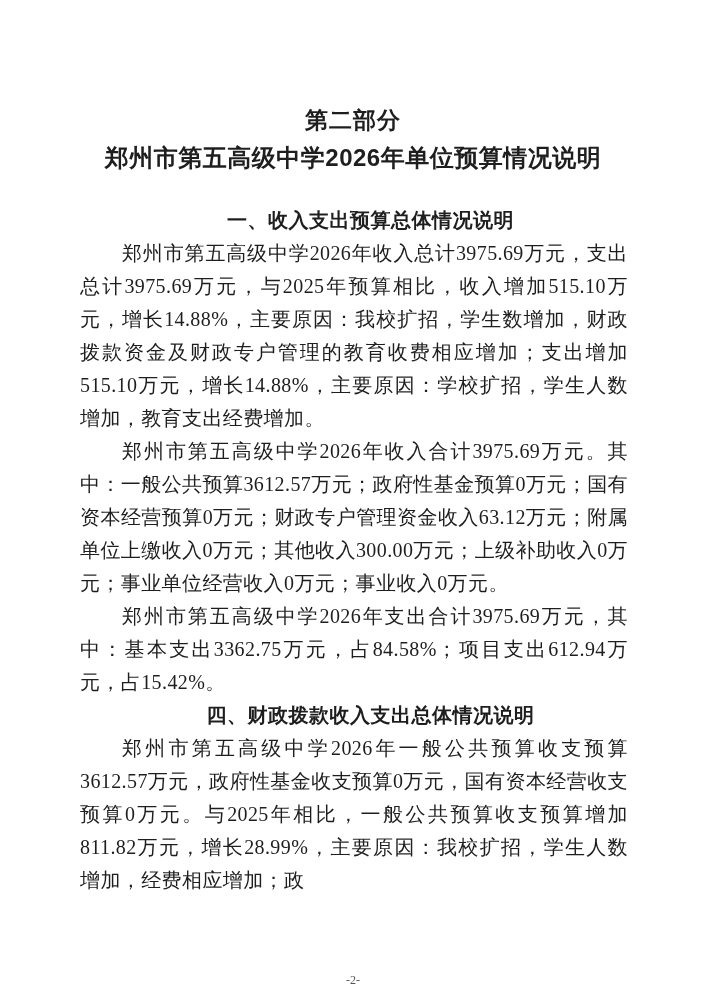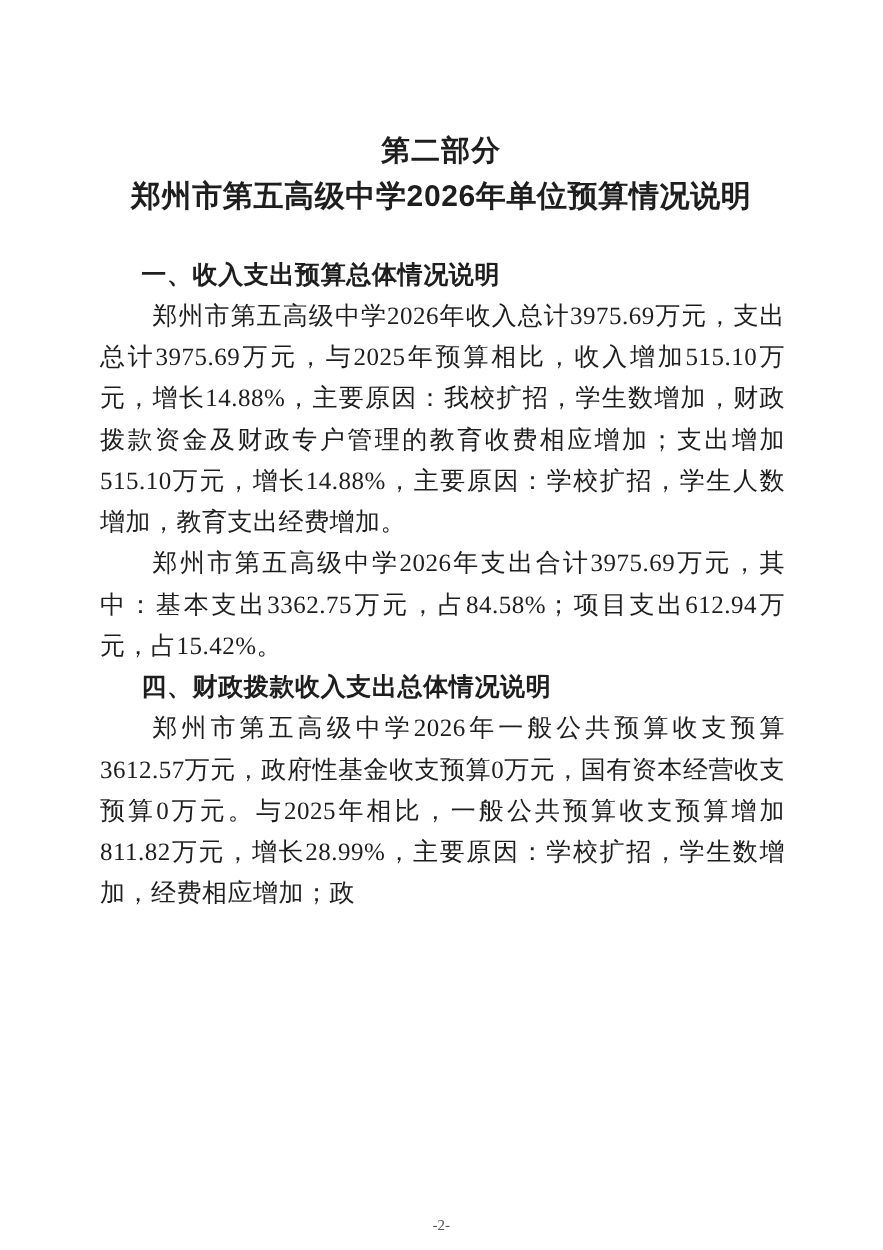--- a/index.html
+++ b/index.html
@@ -40,21 +40,21 @@
     line-height: 33px;
     text-align: justify;
   }
   .section-heading {
     margin: 0;
     font-family: "Liberation Sans", "DejaVu Sans", sans-serif;
     font-weight: 700;
     font-size: 20px;
     line-height: 33px;
     text-indent: 33px;
-    text-align: left;
+    text-align: center;
     letter-spacing: 0.5px;
   }
   .section-body {
     margin: 0;
     text-indent: 42px;
     letter-spacing: 0.4px;
   }
   .page-number {
     position: absolute;
     left: 0;
@@ -73,23 +73,24 @@
 
   <div class="doc-part-label">第二部分</div>
 
   <div class="doc-title">郑州市第五高级中学2026年单位预算情况说明</div>
 
   <div class="content">
 
     <h2 class="section-heading">一、收入支出预算总体情况说明</h2>
     <p class="section-body">郑州市第五高级中学2026年收入总计3975.69万元，支出总计3975.69万元，与2025年预算相比，收入增加515.10万元，增长14.88%，主要原因：我校扩招，学生数增加，财政拨款资金及财政专户管理的教育收费相应增加；支出增加515.10万元，增长14.88%，主要原因：学校扩招，学生人数增加，教育支出经费增加。</p>
 
+    <p class="section-body">郑州市第五高级中学2026年收入合计3975.69万元。其中：一般公共预算3612.57万元；政府性基金预算0万元；国有资本经营预算0万元；财政专户管理资金收入63.12万元；附属单位上缴收入0万元；其他收入300.00万元；上级补助收入0万元；事业单位经营收入0万元；事业收入0万元。</p>
 
     <p class="section-body">郑州市第五高级中学2026年支出合计3975.69万元，其中：基本支出3362.75万元，占84.58%；项目支出612.94万元，占15.42%。</p>
 
     <h2 class="section-heading">四、财政拨款收入支出总体情况说明</h2>
-    <p class="section-body">郑州市第五高级中学2026年一般公共预算收支预算3612.57万元，政府性基金收支预算0万元，国有资本经营收支预算0万元。与2025年相比，一般公共预算收支预算增加811.82万元，增长28.99%，主要原因：学校扩招，学生数增加，经费相应增加；政</p>
+    <p class="section-body">郑州市第五高级中学2026年一般公共预算收支预算3612.57万元，政府性基金收支预算0万元，国有资本经营收支预算0万元。与2025年相比，一般公共预算收支预算增加811.82万元，增长28.99%，主要原因：我校扩招，学生人数增加，经费相应增加；政</p>
 
   </div>
 
   <div class="page-number">-2-</div>
 
 </div>
 
 </body></html>

